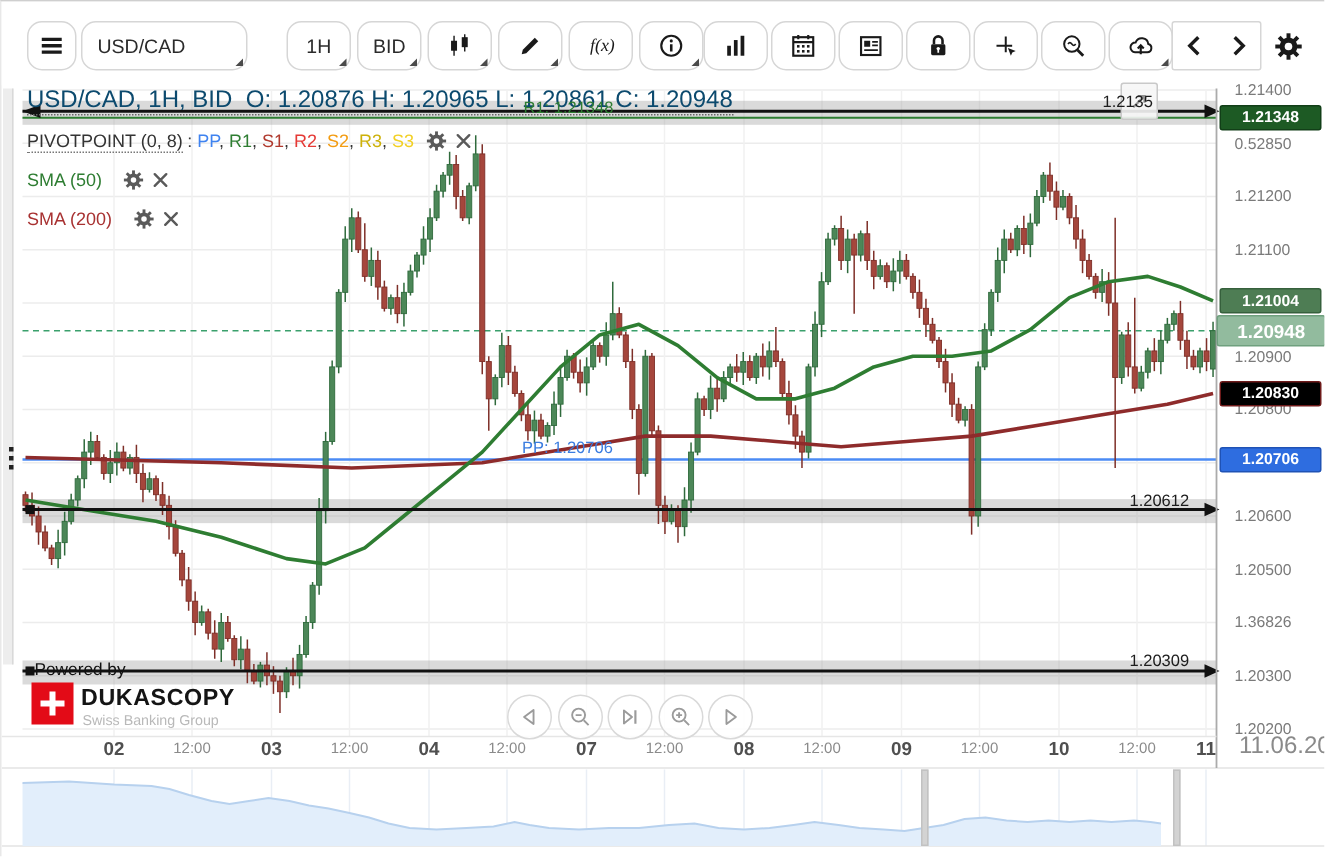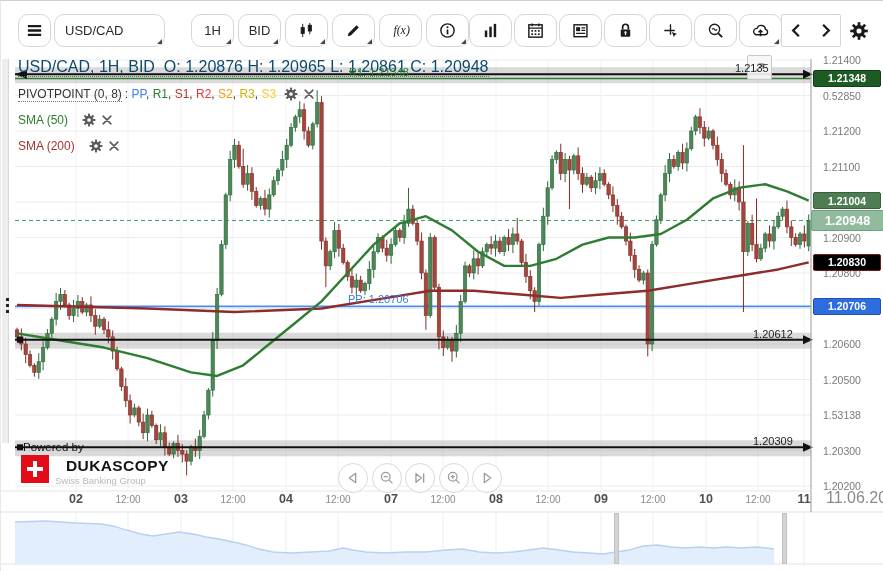--- a/index.html
+++ b/index.html
@@ -747,21 +747,21 @@
       <div class="ytick" style="top: 53px;">1.21400</div>
       <div class="ytick" style="top: 88.5px;">0.52850</div>
       <div class="ytick" style="top: 124px;">1.21200</div>
       <div class="ytick" style="top: 159.5px;">1.21100</div>
       <div class="ytick" style="top: 195px;">1.21000</div>
       <div class="ytick" style="top: 230.5px;">1.20900</div>
       <div class="ytick" style="top: 266px;">1.20800</div>
       <div class="ytick" style="top: 301.5px;">1.20700</div>
       <div class="ytick" style="top: 337px;">1.20600</div>
       <div class="ytick" style="top: 372.5px;">1.20500</div>
-      <div class="ytick" style="top: 408px;">1.53138</div>
+      <div class="ytick" style="top: 408px;">1.36826</div>
       <div class="ytick" style="top: 443.5px;">1.20300</div>
       <div class="ytick" style="top: 479px;">1.20200</div>
       <div class="badge" style="background: rgb(29, 90, 36); border: 1px solid rgb(18, 63, 24); top: 68.96px;">1.21348</div>
       <div class="badge" style="background: rgb(78, 125, 84); border: 1px solid rgb(54, 96, 60); top: 191.08px;">1.21004</div>
       <div class="badge lg" style="background: rgb(146, 187, 158); border: 1px solid rgb(111, 160, 126); top: 209.46px;">1.20948</div>
       <div class="badge" style="background: #000000; border: 1px solid rgb(109, 26, 26); top: 252.85px;">1.20830</div>
       <div class="badge" style="background: rgb(46, 109, 224); border: 1px solid rgb(31, 82, 181); top: 296.87px;">1.20706</div>
       <div class="date-label">11.06.2021</div>
     </div>
   <div id="x-axis">
@@ -782,21 +782,21 @@
       <div class="xtick major" style="left: 803px;">11</div>
     </div>
 
   <div class="ov powered" style="left:22px;top:440px;">Powered by</div>
   <div class="ov" style="left:20px;top:454px;width:28px;height:28px;background:#e30b17;display:flex;align-items:center;justify-content:center;">
     <div style="position:relative;width:18px;height:18px;">
       <div style="position:absolute;left:7px;top:1px;width:4px;height:16px;background:#fff;"></div>
       <div style="position:absolute;left:1px;top:7px;width:16px;height:4px;background:#fff;"></div>
     </div>
   </div>
-  <div class="ov brand-name" style="left:53px;top:456px;margin-left:12px;">DUKASCOPY</div>
+  <div class="ov brand-name" style="left:53px;top:456px;">DUKASCOPY</div>
   <div class="ov brand-sub" style="left:54px;top:474px;">Swiss Banking Group</div>
 
   <div id="navbtns">
       <div class="navbtn" style="left: 337px;">
         <svg width="18" height="18" viewBox="0 0 20 20">
           <path d="M13 4.8L6 10l7 5.2z" fill="none" stroke="#9b9b9b" stroke-width="1.4" stroke-linejoin="round"></path>
         </svg>
       </div>
       <div class="navbtn" style="left: 370.5px;">
         <svg width="18" height="18" viewBox="0 0 20 20">

